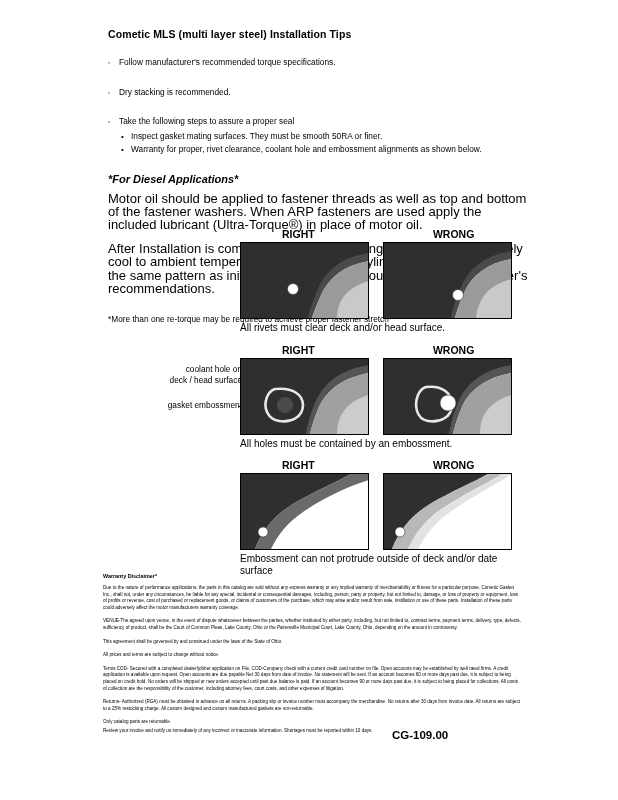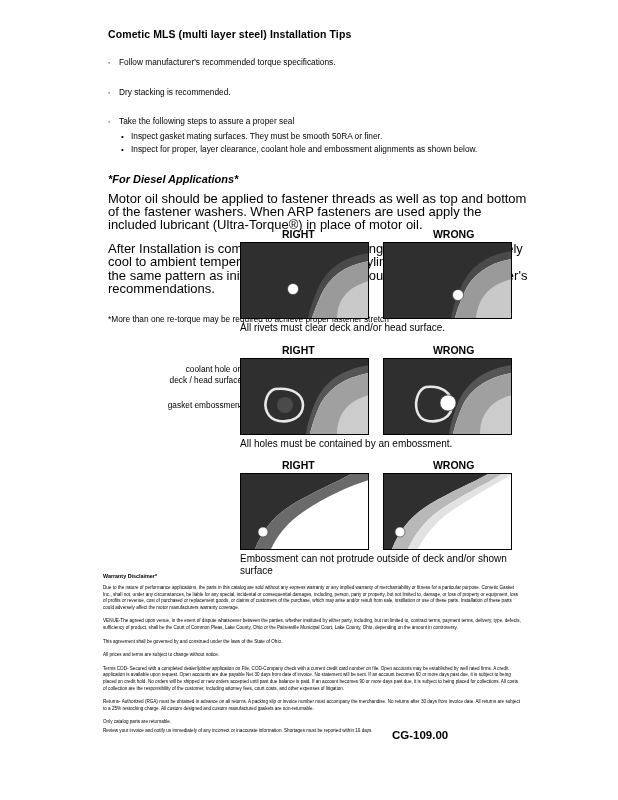--- a/index.html
+++ b/index.html
@@ -197,21 +197,21 @@
       <li>
         <span class="bullet-open">◦</span>
         <span>Take the following steps to assure a proper seal</span>
         <ul class="lvl2">
           <li>
             <span class="bullet-filled">•</span>
             <span>Inspect gasket mating surfaces.  They must be smooth 50RA or finer.</span>
           </li>
           <li>
             <span class="bullet-filled">•</span>
-            <span>Inspect for proper, layer clearance, coolant hole and embossment alignments as shown below.</span>
+            <span>Warranty for proper, rivet clearance, coolant hole and embossment alignments as shown below.</span>
           </li>
         </ul>
       </li>
     </ul>
 
     <h2 class="section">*For Diesel Applications*</h2>
     <p class="para">Motor oil should be applied to fastener threads as well as top and bottom of the fastener washers. When ARP fasteners are used apply the included lubricant (Ultra-Torque®) in place of motor oil.</p>
     <p class="para tight">After Installation is complete, heat cycle the engine then let it completely cool to ambient temperature. Re-torque the cylinder head fasteners in the same pattern as initial installation or per your fastener manufacturer's recommendations.</p>
     <p class="note">*More than one re-torque may be required to achieve proper fastener stretch*</p>
   </div>
@@ -316,21 +316,21 @@
           <svg width="128" height="75" viewBox="0 0 128 75">
             <rect x="0" y="0" width="128" height="75" fill="#ffffff"></rect>
             <path d="M0 0 H104 C90 8 66 18 46 30 C28 41 16 55 8 75 H0 Z" fill="#2f2f2f"></path>
             <path d="M104 0 H118 C102 10 76 22 56 36 C40 47 30 62 24 75 H8 C16 55 28 41 46 30 C66 18 90 8 104 0 Z" fill="#b8b8b8"></path>
             <path d="M118 0 H128 C112 10 86 24 66 38 C50 49 40 63 34 75 H24 C30 62 40 47 56 36 C76 22 102 10 118 0 Z" fill="#e2e2e2"></path>
             <circle cx="16" cy="58" r="5" fill="#ffffff"></circle>
             <circle cx="16" cy="58" r="5" fill="none" stroke="#2f2f2f" stroke-width="0.6"></circle>
           </svg>
         </div>
       </div>
-      <div class="caption">Embossment can not protrude outside of deck and/or shown surface</div>
+      <div class="caption">Embossment can not protrude outside of deck and/or date surface</div>
     </div>
 
   </div>
 
   <div class="warranty">
     <h3>Warranty Disclaimer*</h3>
     <p>Due to the nature of performance applications, the parts in this catalog are sold without any express warranty or any implied warranty of merchantability or fitness for a particular purpose.  Cometic Gasket Inc., shall not, under any circumstances, be liable for any special, incidental or consequential damages, including, person, party or property, but not limited to, damage, or loss of property or equipment, loss of profits or revenue, cost of purchased or replacement goods, or claims of customers of the purchase, which may arise and/or result from sale, instillation or use of these parts.  Installation of these parts could adversely affect the motor manufacturers warranty coverage.</p>
     <p>VENUE-The agreed upon venue, in the event of dispute whatsoever between the parties, whether instituted by either party, including, but not limited to, contract terms, payment terms, delivery, type, defects, sufficiency of product, shall be the Court of Common Pleas, Lake County, Ohio or the Painesville Municipal Court, Lake County, Ohio, depending on the amount in controversy.</p>
     <p>This agreement shall be governed by and construed under the laws of the State of Ohio.</p>
     <p>All prices and terms are subject to change without notice.</p>

